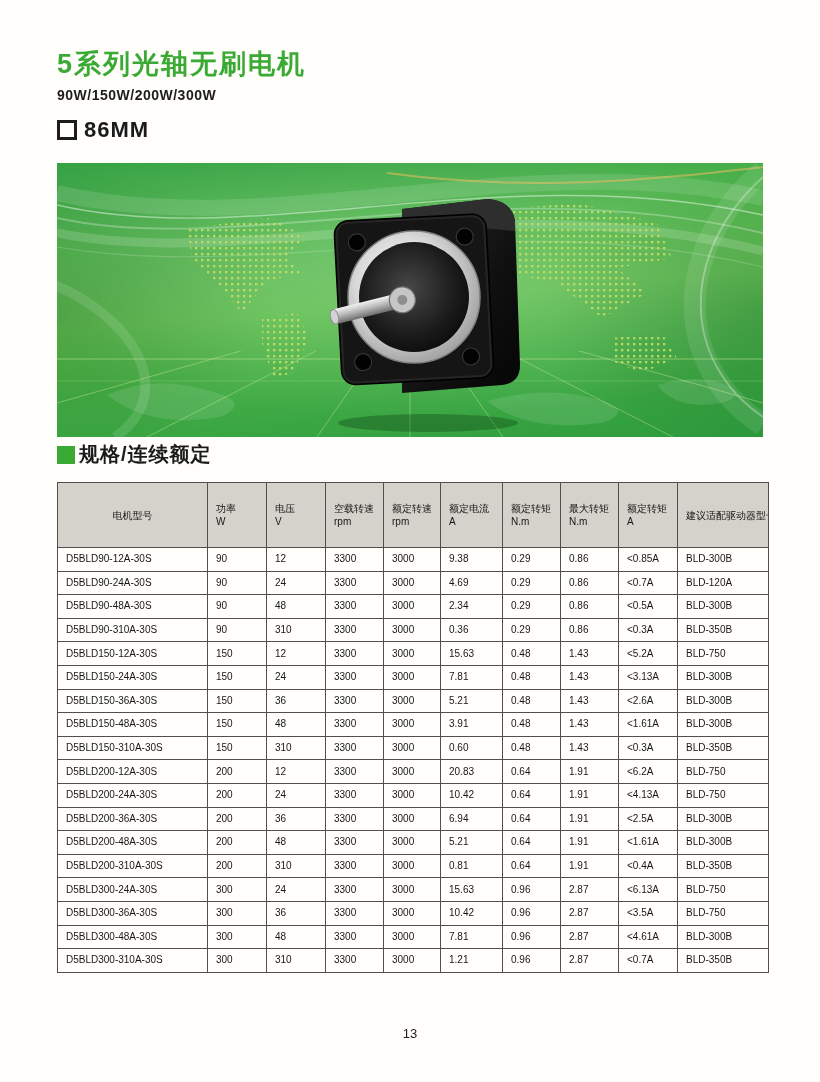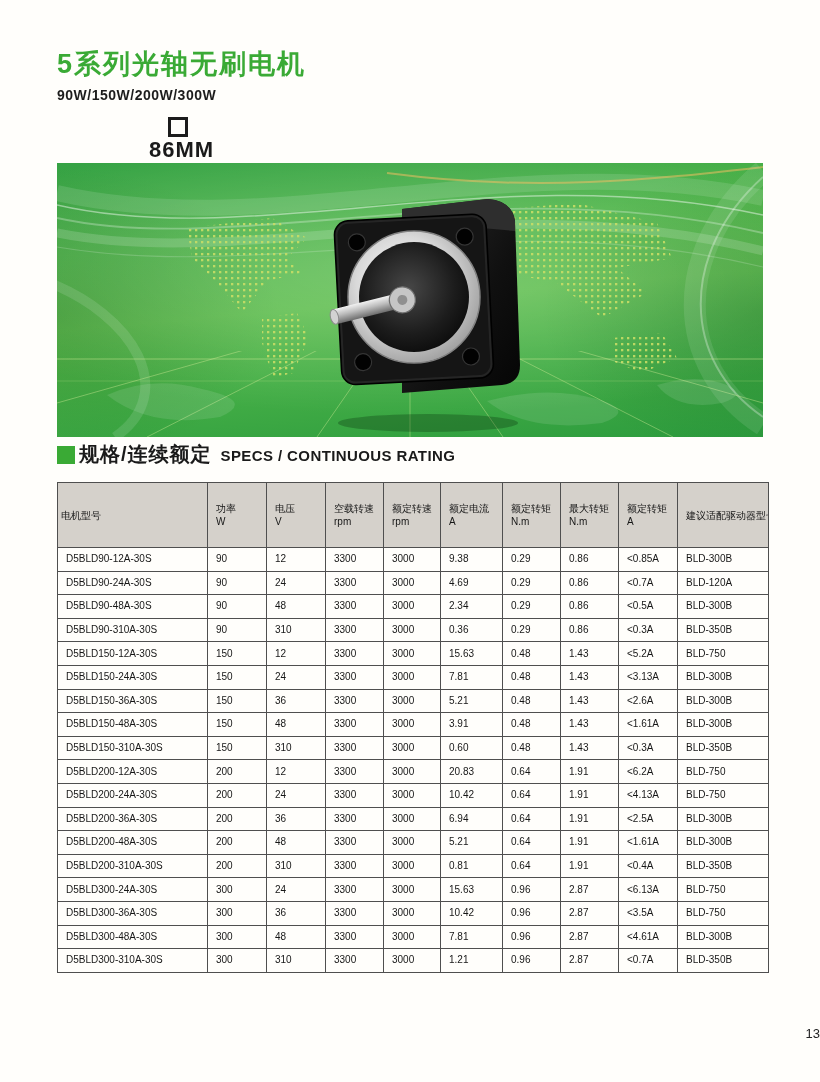--- a/index.html
+++ b/index.html
@@ -7,21 +7,21 @@
     width:820px;height:1082px;position:relative;
     background:#fffefb;
     font-family:"Liberation Sans", sans-serif;
     color:#1a1a1a;
     overflow:hidden;
   }
   
   .title-block{position:absolute;left:57px;top:48px;}
   .series-title{font-size:27px;font-weight:bold;letter-spacing:2px;line-height:32px;margin:0;}
   .power-title{font-size:14px;font-weight:bold;letter-spacing:.5px;line-height:27px;margin:2px 0 0 0;color:#1c1c1c;}
-  .frame-row{display:flex;align-items:center;margin-top:8px;flex-direction:column;}
+  .frame-row{display:flex;align-items:center;margin-top:8px;}
   .square-frame{width:14px;height:14px;border:3px solid #1c1c1c;display:inline-block;margin-right:7px;}
   .frame-size{font-size:22px;font-weight:bold;letter-spacing:1px;}
   
   .banner{
     position:absolute;left:57px;top:163px;width:706px;height:274px;overflow:hidden;
     background:
       radial-gradient(130% 95% at 50% 40%, rgba(255,255,255,.20) 0%, rgba(255,255,255,0) 55%),
       radial-gradient(70% 120% at 0% 55%, rgba(0,60,5,.22) 0%, rgba(0,60,5,0) 45%),
       radial-gradient(70% 120% at 100% 55%, rgba(0,70,10,.25) 0%, rgba(0,70,10,0) 45%),
       linear-gradient(175deg, #35a244 0%, #4fb54a 28%, #5cbd4c 50%, #44ae46 72%, #2d9c3e 100%);
@@ -36,26 +36,26 @@
   .spec-table{
     position:absolute;left:57px;top:482px;width:711px;
     border-collapse:collapse;table-layout:fixed;
     font-size:10px;color:#161616;
   }
   .spec-table th,.spec-table td{border:1px solid #4f4f4f;overflow:hidden;white-space:nowrap;}
   .spec-table thead th{
     background:#d5d1cb;height:58px;font-weight:normal;
     text-align:left;vertical-align:middle;padding:3px 3px 3px 8px;
   }
-  .spec-table thead th.model-col{padding-left:3px;}
+  .spec-table thead th.model-col{text-align:center;padding-left:3px;}
   .h-label{line-height:13px;}
   .h-unit{line-height:13px;}
   .spec-table td{height:20.6px;padding:1px 3px 1px 8px;line-height:12px;}
   
-  .page-footer{position:absolute;left:0;top:1026px;width:820px;text-align:right;font-size:13px;color:#222;}
+  .page-footer{position:absolute;left:0;top:1026px;width:820px;text-align:center;font-size:13px;color:#222;}
 </style>
 </head>
 <body>
 
 <div>
 
   <div class="title-block">
     <h1 class="series-title" style="color:#3aaa35;">5系列光轴无刷电机</h1>
     <h2 class="power-title">90W/150W/200W/300W</h2>
     <div class="frame-row">
@@ -159,21 +159,20 @@
           <circle cx="-12" cy="0" r="13" fill="#c6c6c6" stroke="#6f6f6f" stroke-width="1.2"></circle>
           <circle cx="-12" cy="0" r="5" fill="#8f8f8f"></circle>
         </g>
       </g>
     </svg>
   </div>
 
   <div class="section-header">
     <span class="section-bullet" style="background:#3aaa35;"></span>
     <span class="section-title-cn">规格/连续额定</span>
-    <span class="section-title-en">SPECS / CONTINUOUS RATING</span>
   </div>
 
   <table class="spec-table">
     <colgroup>
       <col style="width:150px">
         <col style="width:59px">
         <col style="width:59px">
       <col style="width:58px">
         <col style="width:57px">
         <col style="width:62px">

